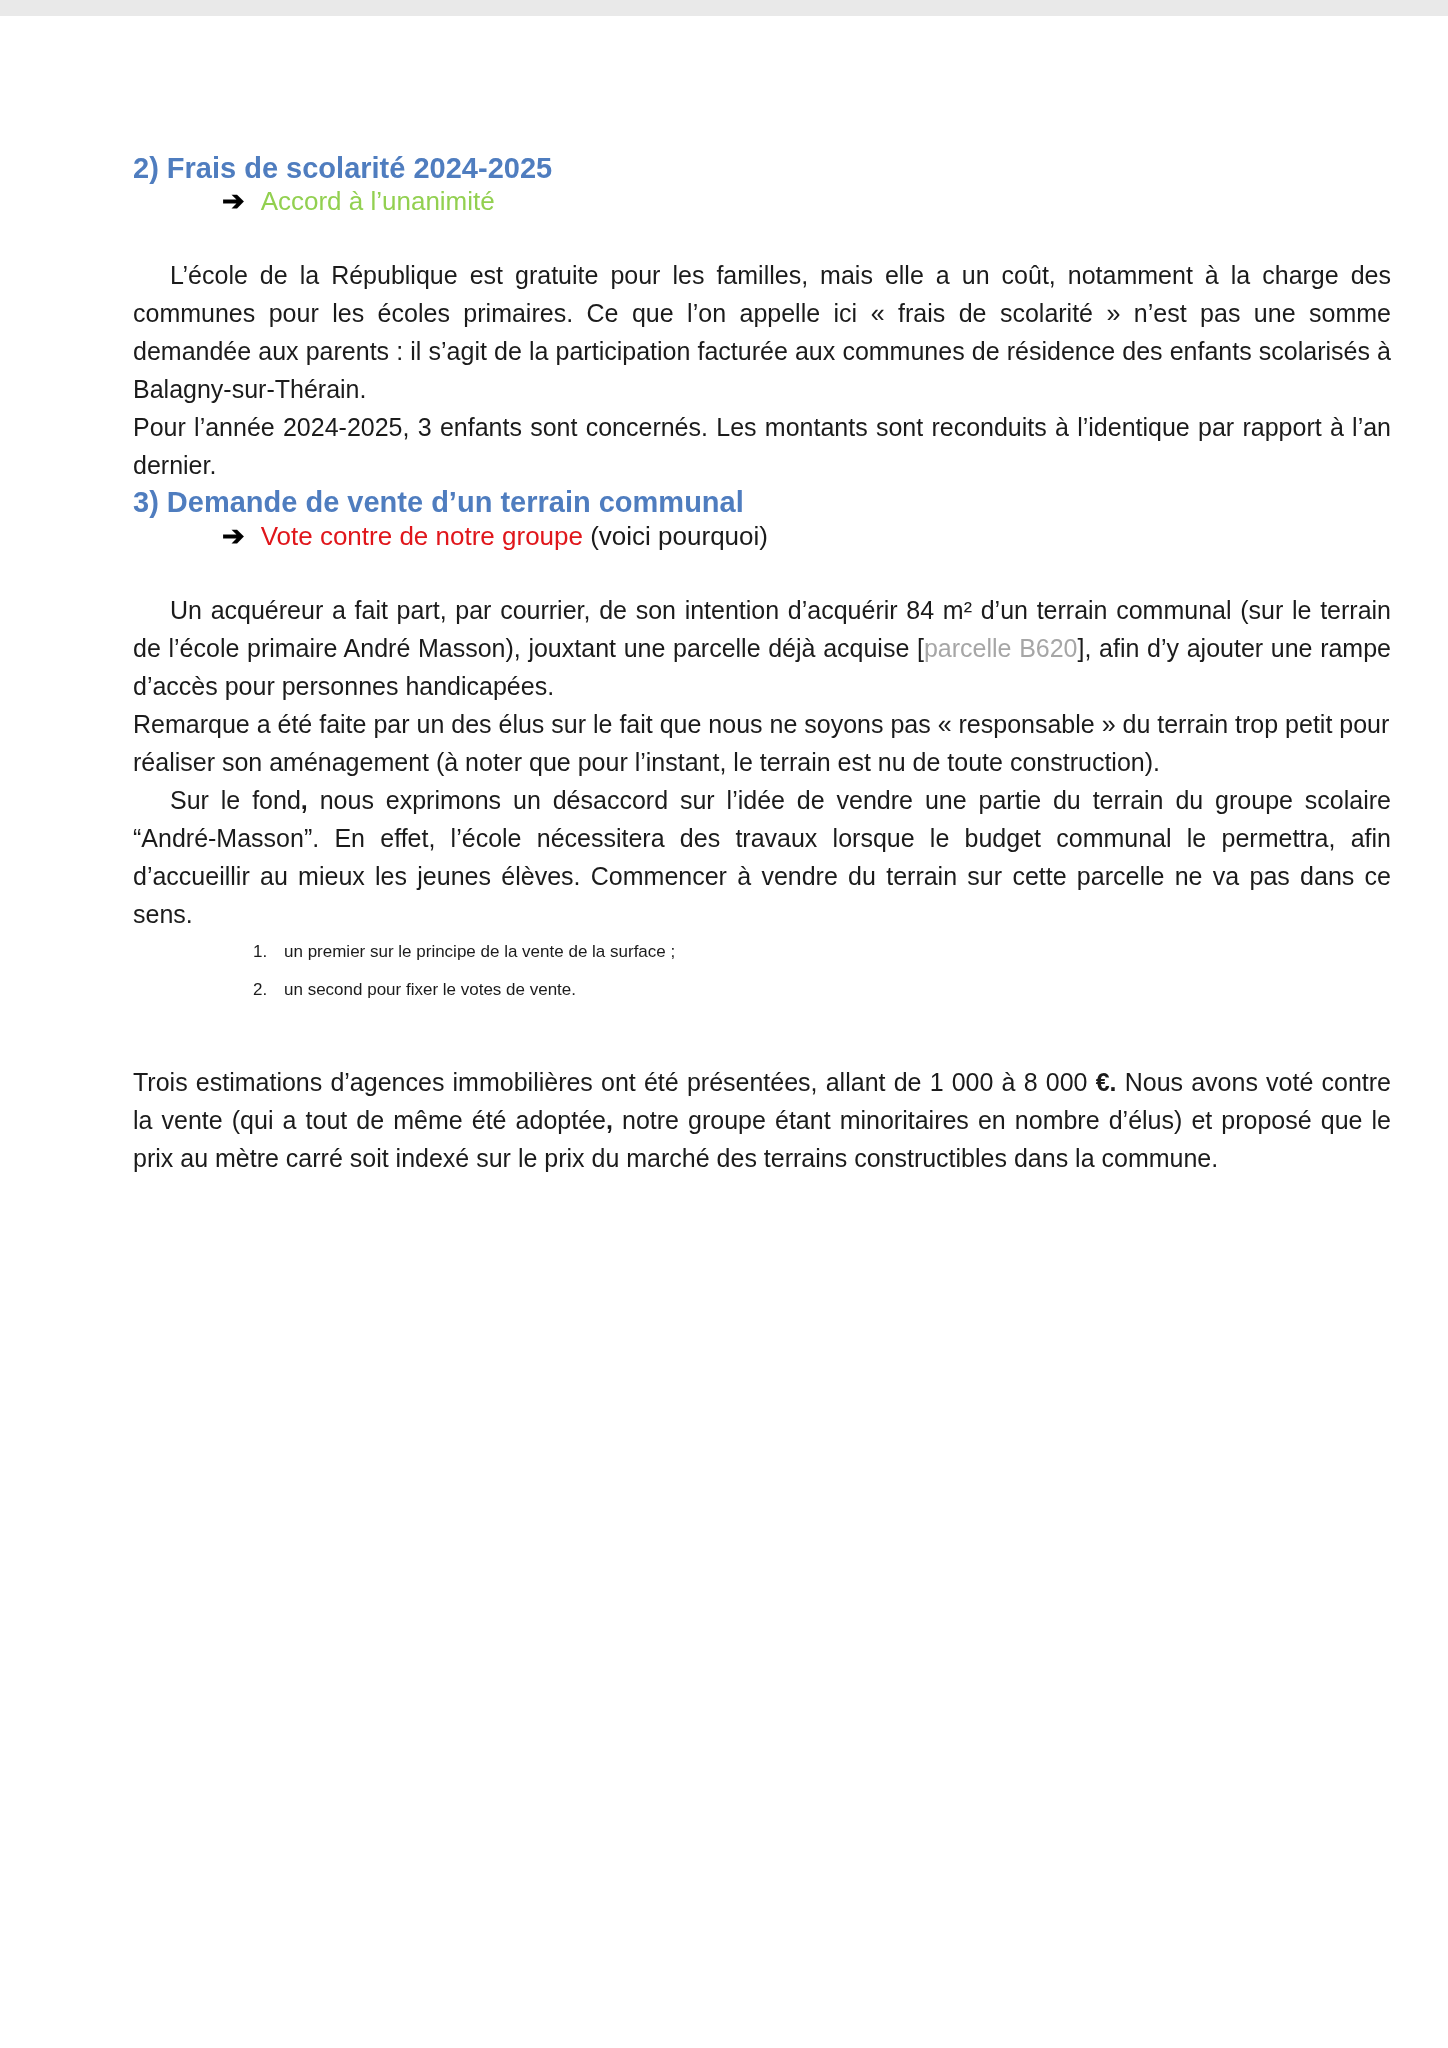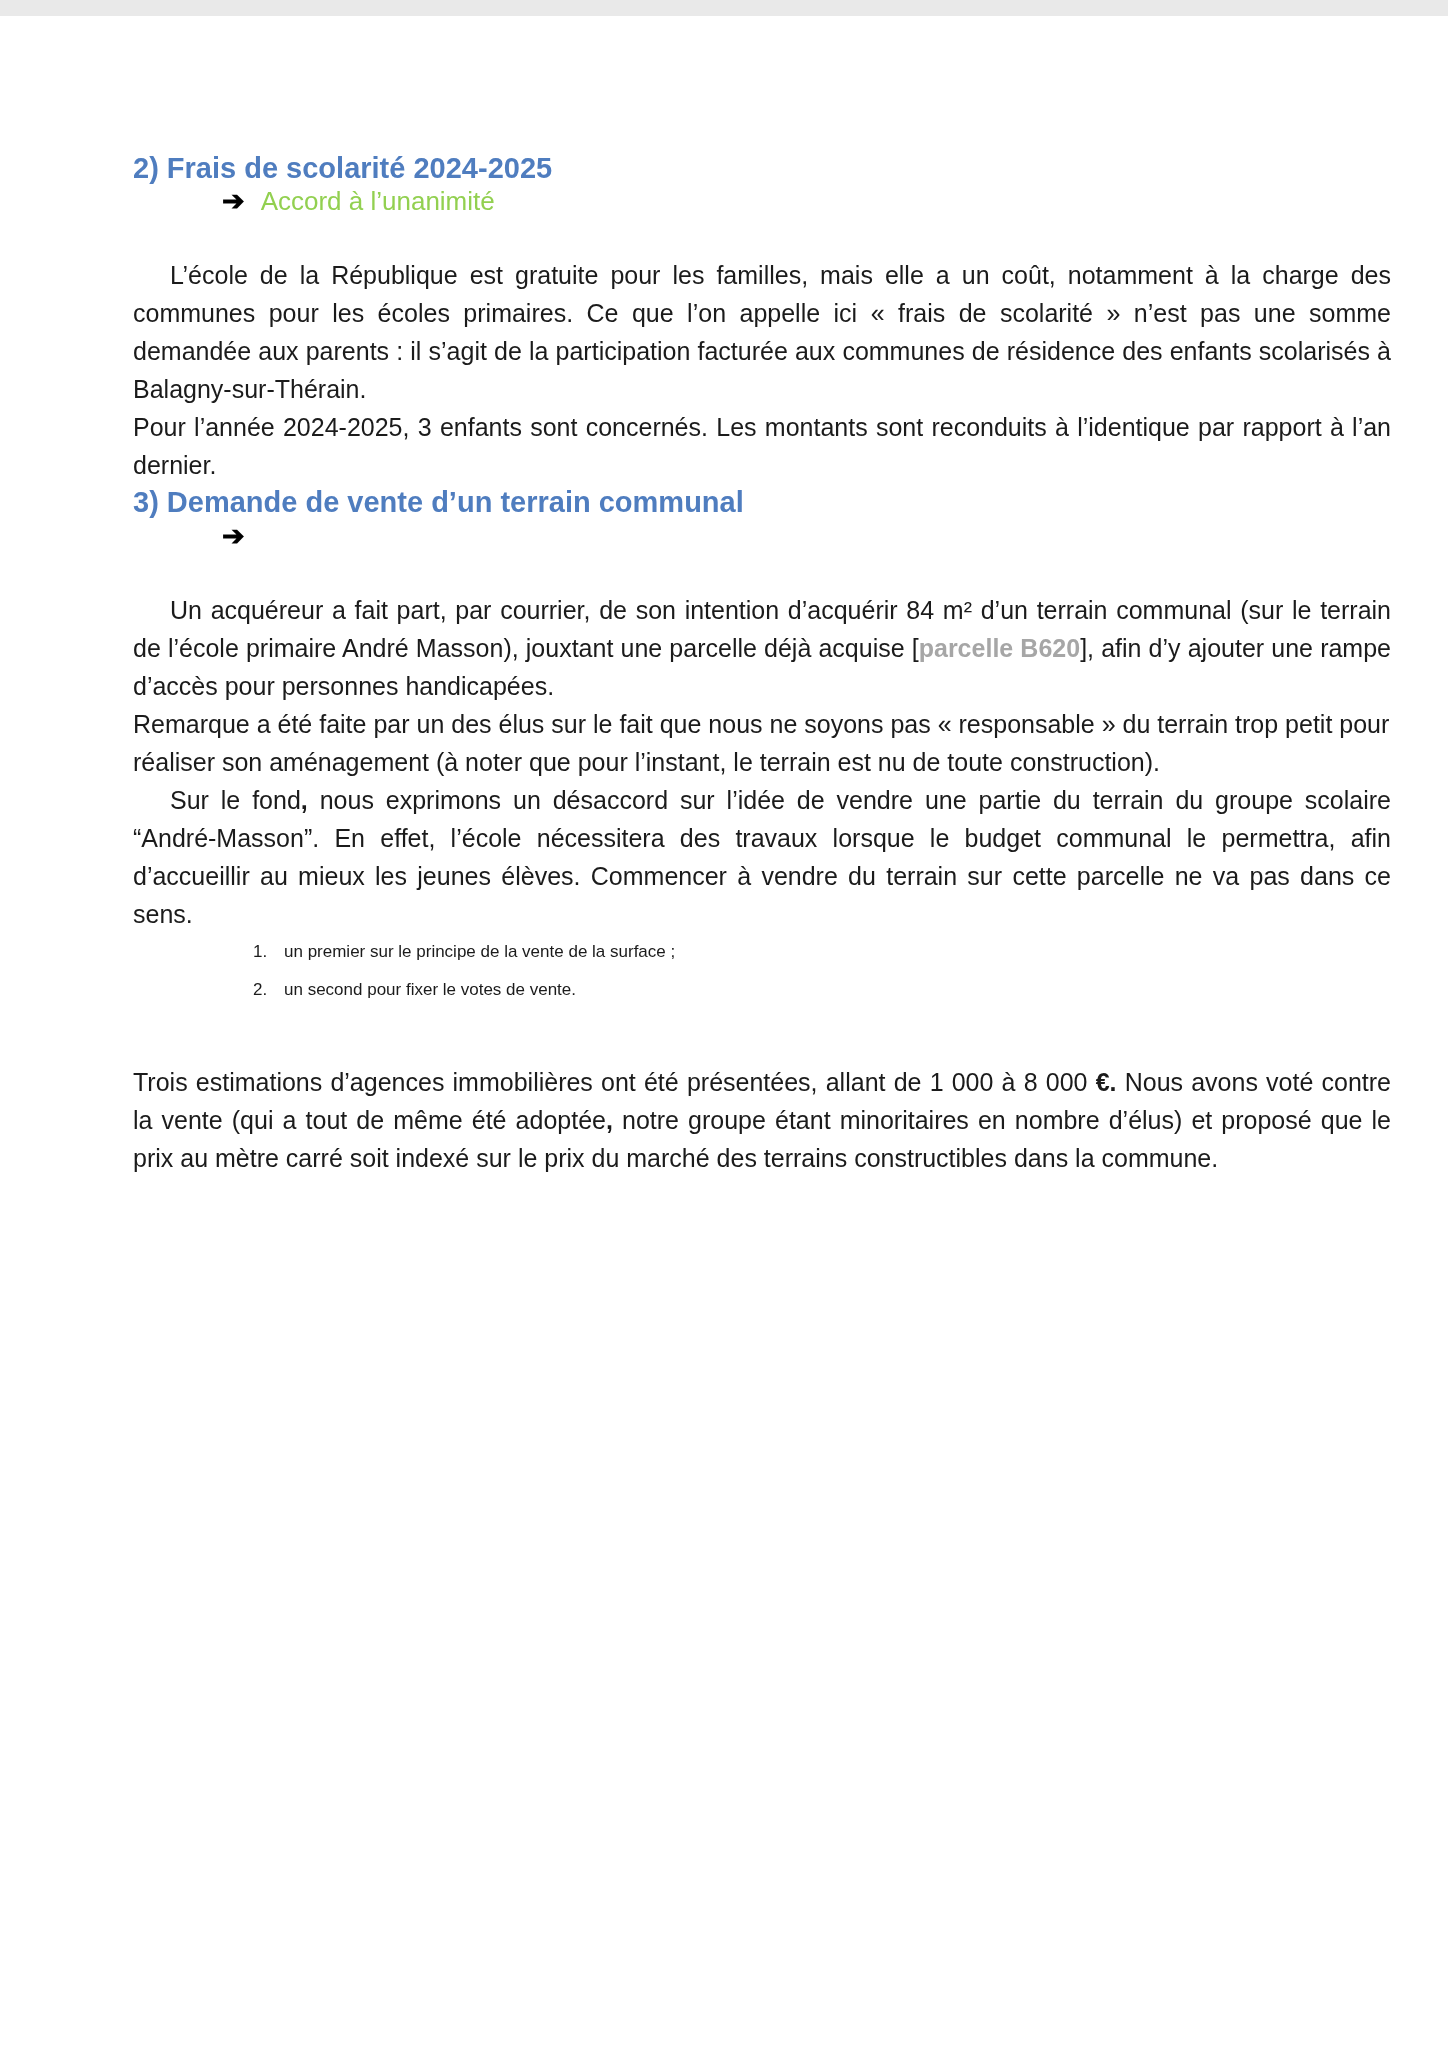--- a/index.html
+++ b/index.html
@@ -36,21 +36,21 @@
     align-items: baseline;
   }
   .arrow-glyph {
     font-size: 27px;
     font-weight: bold;
     color: #000;
     margin-right: 16px;
   }
   .seg-green { color: var(--green, #92d050); }
   .seg-red   { color: var(--red, #e0161b); }
-  .seg-gray  { color: var(--gray, #a6a6a6); font-weight: bold; }
+  .seg-gray  { color: var(--gray, #a6a6a6); font-weight: normal; }
   .seg-bold  { font-weight: bold; }
   p.body {
     margin: 0;
     font-size: 25px;
     line-height: 38px;
   }
   p.just { text-align: justify; }
   p.indent { text-indent: 37px; }
   .mb-22  { margin-bottom: 22px; }
   .mb-26  { margin-bottom: 26px; }
@@ -78,20 +78,21 @@
   </div>
 
   <p class="body just indent mb-22"><span>L’école de la République est gratuite pour les familles, mais elle a un coût, notamment à la charge des communes pour les écoles primaires. Ce que l’on appelle ici « frais de scolarité » n’est pas une somme demandée aux parents : il s’agit de la participation facturée aux communes de résidence des enfants scolarisés à Balagny-sur-Thérain.</span></p>
 
   <p class="body just mb-104"><span>Pour l’année 2024-2025, 3 enfants sont concernés. Les montants sont reconduits à l’identique par rapport à l’an dernier.</span></p>
 
   <h2 class="heading h3-block">3) Demande de vente d’un terrain communal</h2>
 
   <div class="arrow-line">
     <span class="arrow-glyph">➔</span>
+    <span><span class="seg-red">Vote contre de notre groupe</span><span> (voici pourquoi)</span></span>
   </div>
 
   <p class="body just indent mb-26"><span>Un acquéreur a fait part, par courrier, de son intention d’acquérir 84 m² d’un terrain communal (sur le terrain de l’école primaire André Masson), jouxtant une parcelle déjà acquise [</span><span class="seg-gray">parcelle B620</span><span>], afin d’y ajouter une rampe d’accès pour personnes handicapées.</span></p>
 
 
   <p class="body mb-26"><span>Remarque a été faite par un des élus sur le fait que nous ne soyons pas « responsable » du terrain trop petit pour réaliser son aménagement (à noter que pour l’instant, le terrain est nu de toute construction).</span></p>
 
   <p class="body just indent mb-44"><span>Sur le fond</span><span class="seg-bold">,</span><span> nous exprimons un désaccord sur l’idée de vendre une partie du terrain du groupe scolaire “André-Masson”. En effet, l’école nécessitera des travaux lorsque le budget communal le permettra, afin d’accueillir au mieux les jeunes élèves. Commencer à vendre du terrain sur cette parcelle ne va pas dans ce sens.</span></p>
 
 

